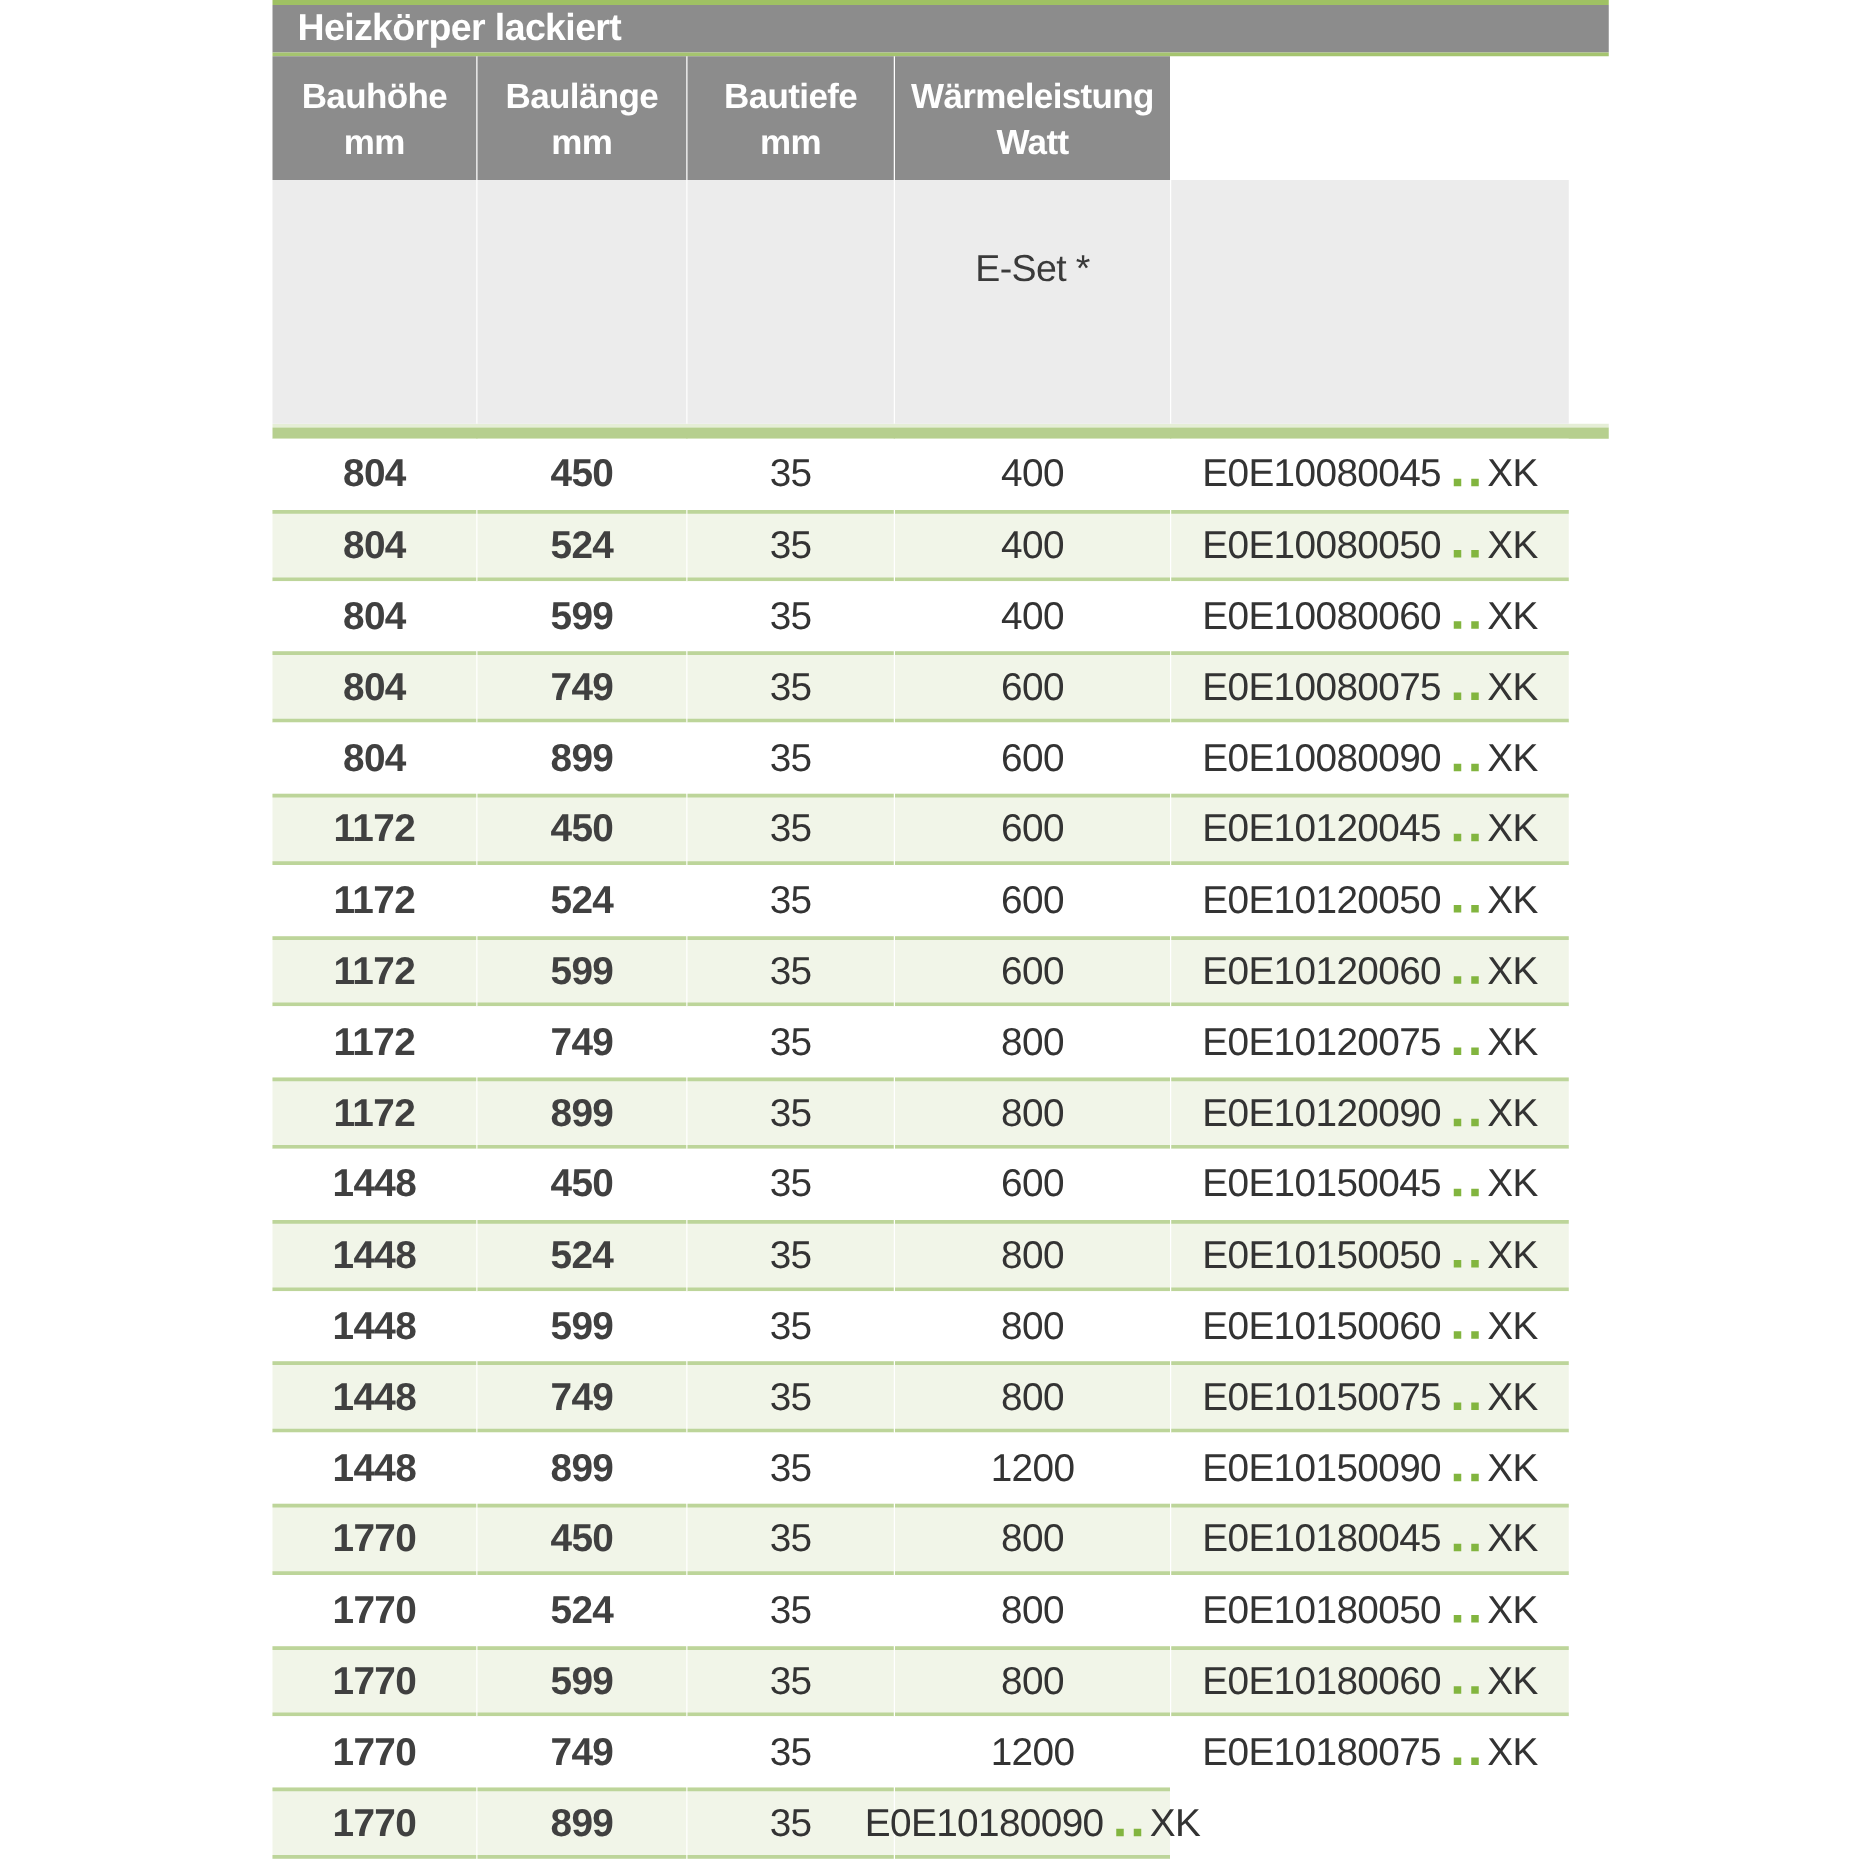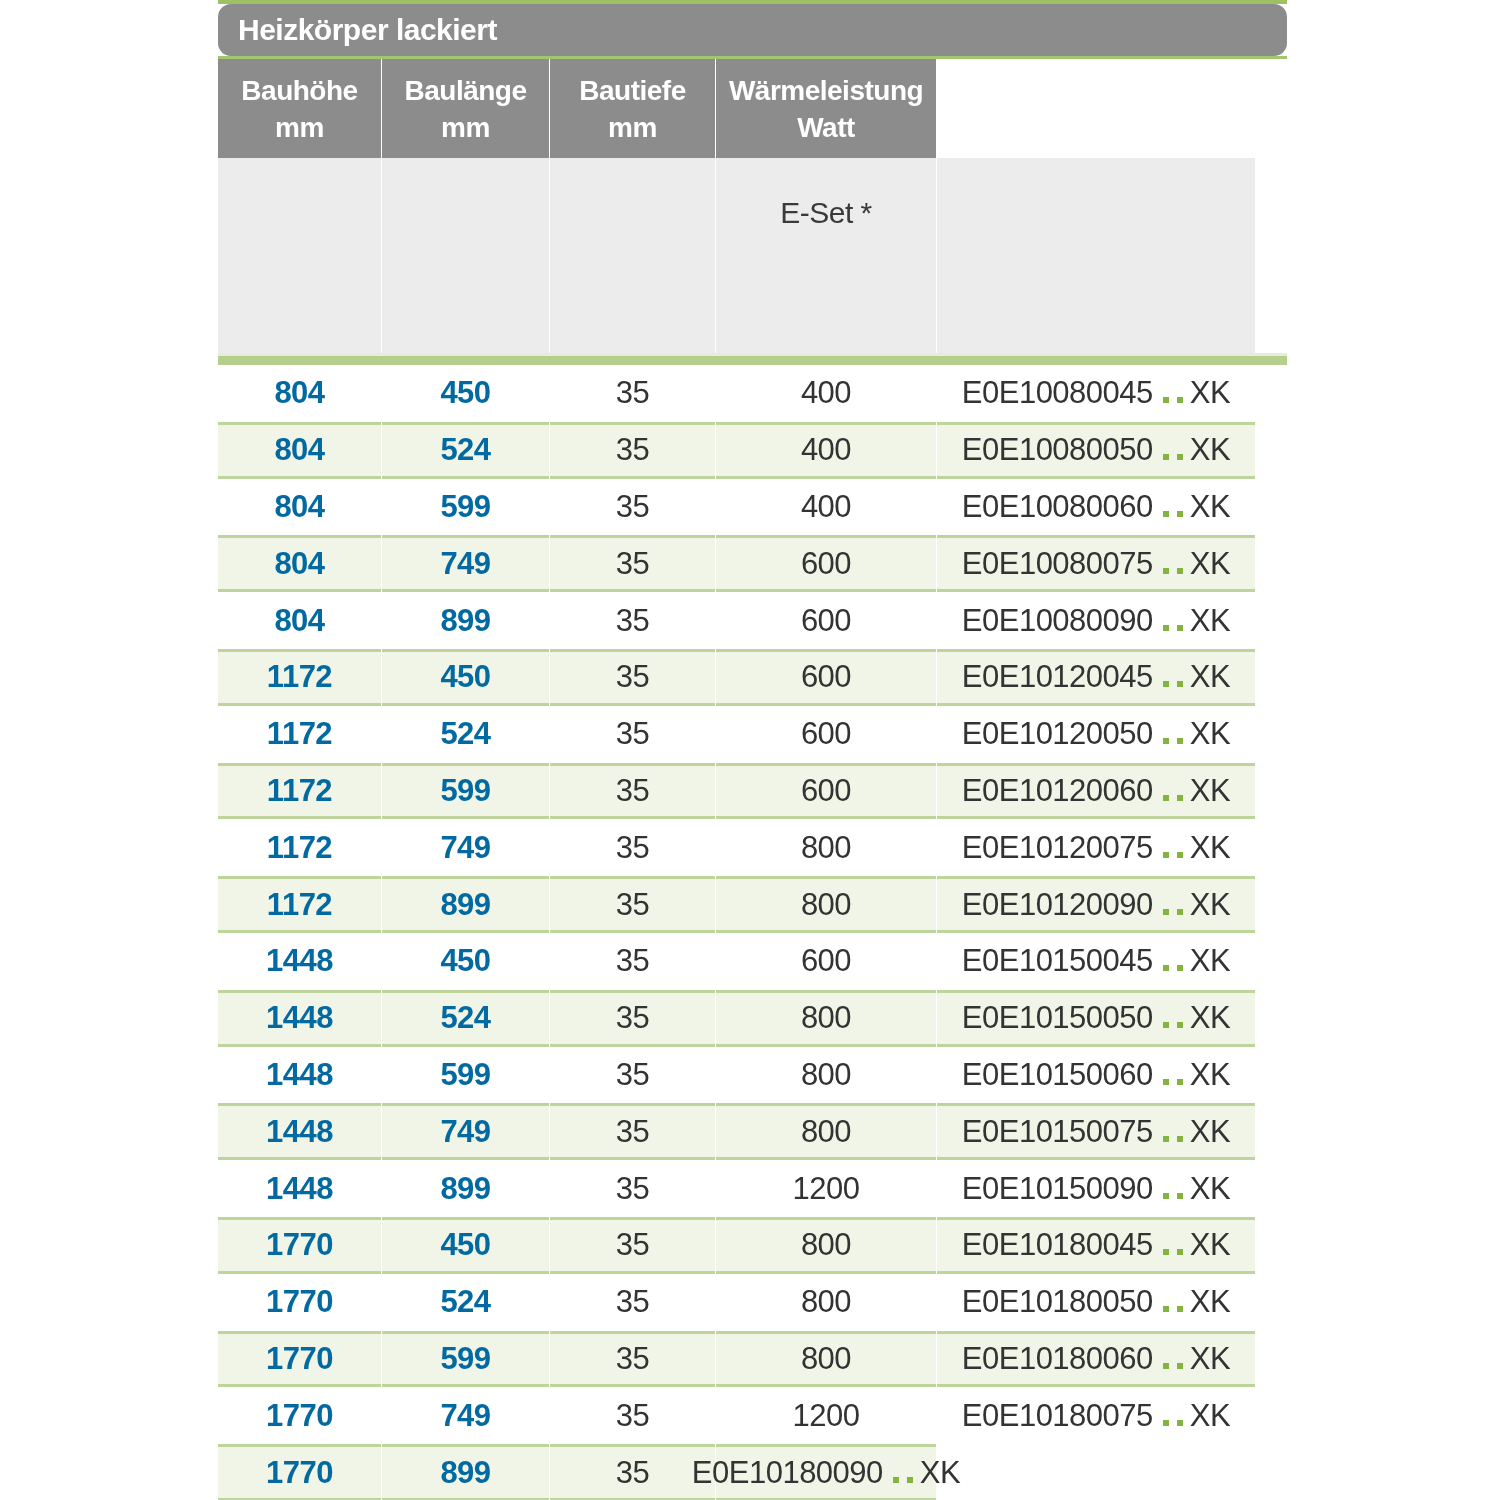--- a/index.html
+++ b/index.html
@@ -3,51 +3,51 @@
 <meta charset="utf-8">
 <style>
   * { margin:0; padding:0; box-sizing:border-box; }
   html,body { width:1500px; height:1500px; background:#ffffff; overflow:hidden;
               font-family:"Liberation Sans", sans-serif; }
 
   .table-wrap { position:absolute; left:218px; top:0; width:1069px; }
 
   
   .top-strip      { height:4px;  background:#9fc163; }
-  .title-band     { height:52px; background:#8c8c8c; display:flex; align-items:center;
-                    padding-left:20px;border-radius:13px; }
+  .title-band     { height:38px; background:#8c8c8c; display:flex; align-items:center;
+                    padding-left:20px; }
   .title-band span{ color:#ffffff; font-size:30px; font-weight:bold; letter-spacing:-0.5px; }
   .title-underline{ height:3px;  background:#a5c46f; }
 
   
   .grid { display:grid; grid-template-columns:163px 167px 165px 220px 318px; column-gap:1px; }
 
   
   .head-row { height:99px; }
   .hcell { background:#8c8c8c; display:flex; flex-direction:column; justify-content:center;
            align-items:center; }
   .hcell span { color:#ffffff; font-size:28px; font-weight:bold; line-height:37px;
                 letter-spacing:-0.5px; text-align:center; }
 
   
   .sub-row { height:195px; }
   .scell { background:#ececec; display:flex; justify-content:center; align-items:flex-start;
-           padding-top:38px; }
+           padding-top:55px; }
   .scell span { color:#3a3a3a; font-size:30px; letter-spacing:-0.5px; }
 
   
   .sep-light { height:3px; background:#e5eed6; }
   .sep-bar   { height:9px; background:#b6cf8e; }
 
   
   .row { height:56.8px; }
   .cell { background:#ffffff; display:flex; align-items:center; justify-content:center;
           color:#333333; font-size:31px; letter-spacing:-0.5px; white-space:nowrap; }
   .row.alt .cell { background:#f1f5e8; border-top:3px solid #bdd59a; border-bottom:3px solid #bdd59a; }
-  .c-bold { font-weight:bold; color:#0369a1;align-items:center; }
+  .c-bold { font-weight:bold; color:#404040;align-items:center; }
   .dots { display:inline-block; margin:0 7px 0 10px; }
   .dots i { display:inline-block; width:6px; height:6px; background:#82b53f; }
   .dots i + i { margin-left:8px; }
 </style>
 </head>
 <body>
 
 <div class="table-wrap">
 
   <div class="top-strip"></div>

